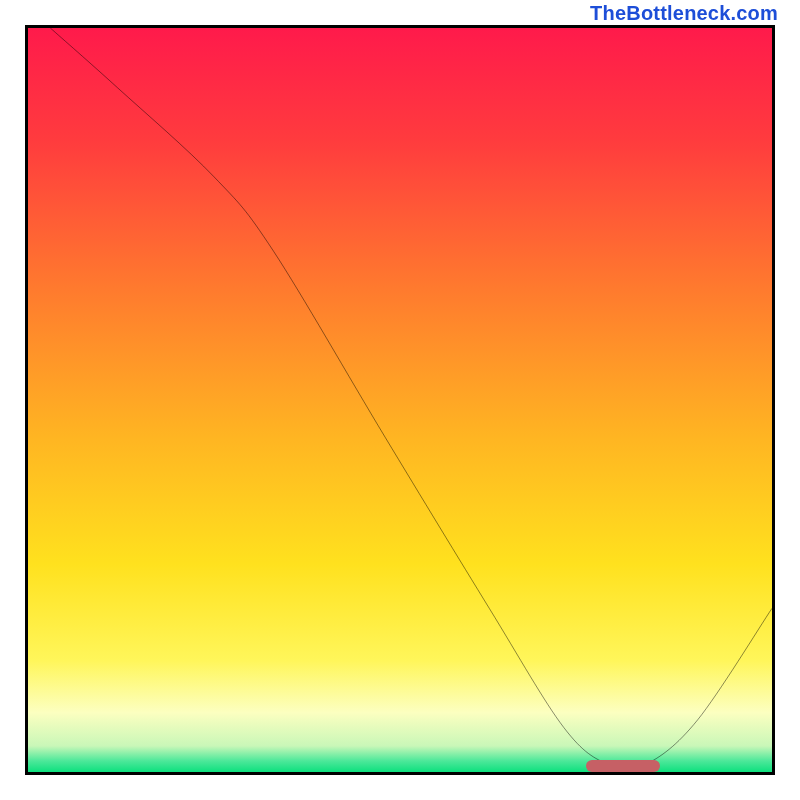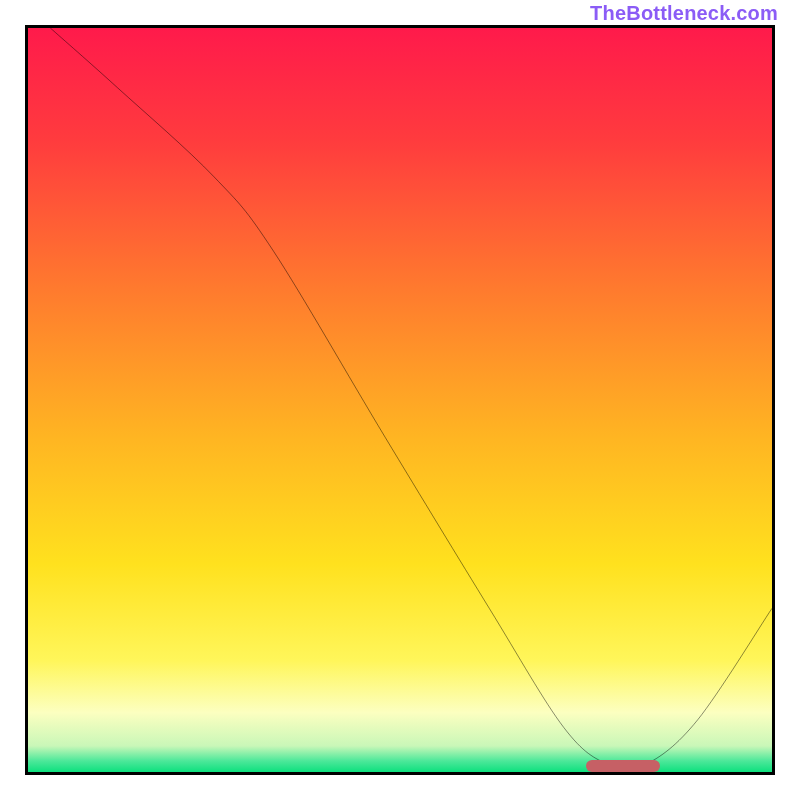--- a/index.html
+++ b/index.html
@@ -30,21 +30,21 @@
     position: absolute;
     inset: 0;
   }
   .watermark {
     position: absolute;
     top: 2px;
     right: 22px;
     font-family: Arial, Helvetica, sans-serif;
     font-size: 20px;
     font-weight: 600;
-    color: #8b5cf6;
+    color: #1d4ed8;
     letter-spacing: 0.2px;
   }
   svg.curve {
     position: absolute;
     inset: 0;
     width: 100%;
     height: 100%;
   }
   .marker {
     position: absolute;

